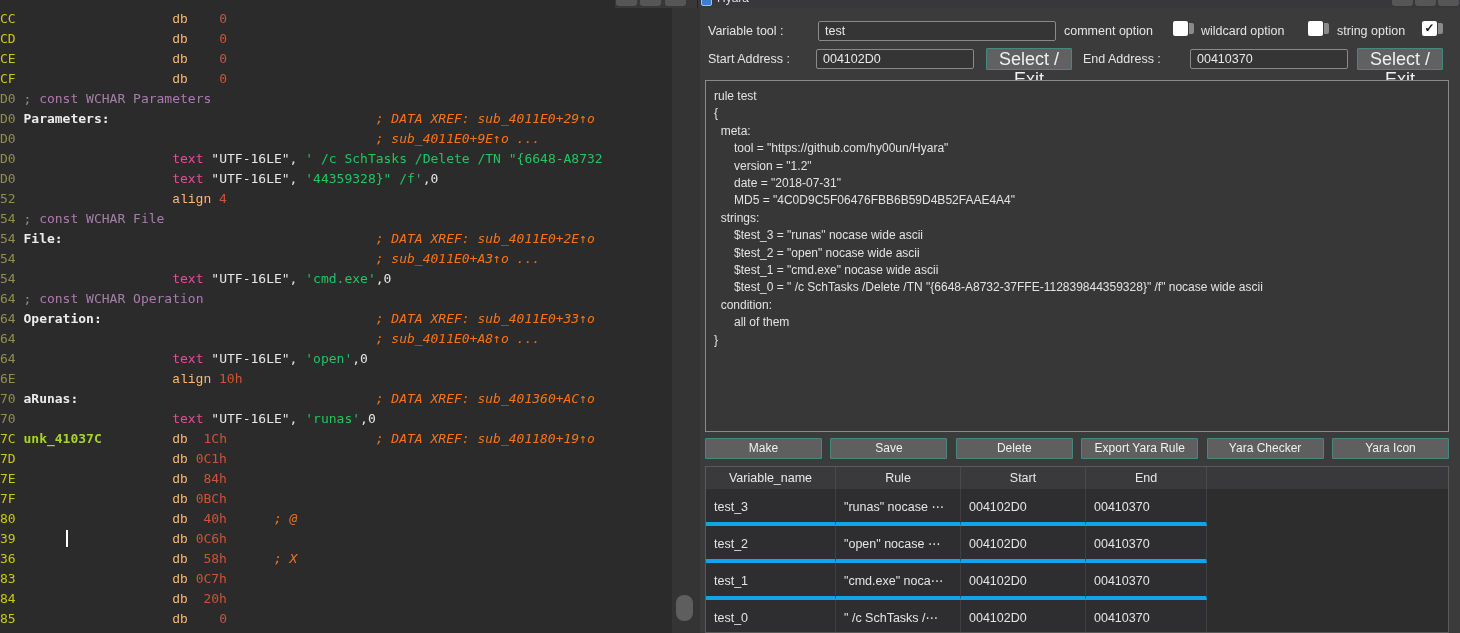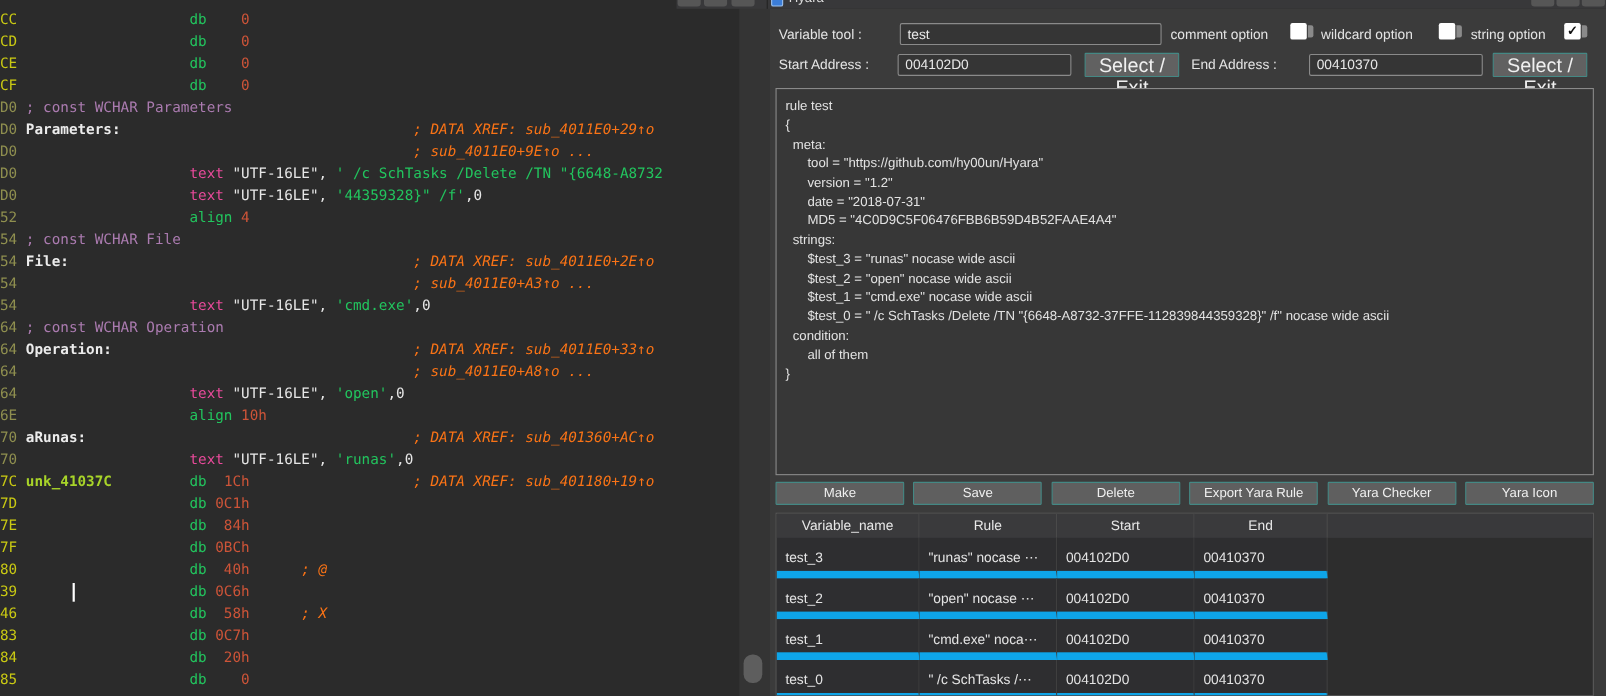--- a/index.html
+++ b/index.html
@@ -14,21 +14,21 @@
               font-size:13px; line-height:20px; height:20px; color:#d9d9d9; }
   .c-ay  { color:#c9c913; }
   .c-ao  { color:#8f8f4f; }
   .c-lbl { color:#ececec; font-weight:bold; }
   .c-unk { color:#a8d429; font-weight:bold; }
   .c-cp  { color:#ab7bb0; }
   .c-cg  { color:#f97316;font-style:italic; }
   .c-kw  { color:#e84a9a; }
   .c-str { color:#22c55e; }
   .c-wh  { color:#e6e6e6; }
-  .c-mn  { color:#22c55e; }
+  .c-mn  { color:#fdba74;font-family:Liberation Mono, monospace; }
   .c-num { color:#cd5438; }
   #text-cursor { position:absolute; left:66px; top:530px; width:2px; height:17px;
                  background:#ffffff; }
 
   
   #ida-scrollbar { position:absolute; left:672px; top:0; width:28px; height:633px;
                    background:#343434; }
   #ida-scroll-thumb { position:absolute; left:4px; top:595px; width:17px; height:26px;
                       border-radius:8px; background:#5e5e5e; }
 
@@ -70,21 +70,21 @@
 
   #yara-table { position:absolute; left:5px; top:458px; width:744px; height:167px;
                 background:#2d2d2d; border:1px solid #5a5a5a; overflow:hidden; }
   #yt-header { position:absolute; left:0; top:0; width:744px; height:22px;
                background:#39393b; }
   .th { position:absolute; top:0; height:22px; border-right:1px solid #4a4a4a;
         text-align:center; line-height:22px; font-size:12.5px; color:#e8e8e8;
         background:#3a3a3c; }
   .tr { position:absolute; left:0; width:501px; height:37px; }
   .td { position:absolute; top:0; height:37px; border-right:1px solid #3f3f3f;
-        border-bottom:7px solid #0ea5e9; line-height:36px; font-size:12.5px;
+        border-bottom:4px solid #0ea5e9; line-height:36px; font-size:12.5px;
         color:#e4e4e4; padding-left:8px; white-space:nowrap; overflow:hidden;
         background:#2e2e30; }
 </style>
 </head>
 <body>
 
 <div id="stage">
 
   <div id="ida-pane">
       <div class="asm-line"><span class="c-ay">CC</span>                    <span class="c-mn">db</span>    <span class="c-num">0</span></div>
@@ -107,21 +107,21 @@
       <div class="asm-line"><span class="c-ao">64</span>                    <span class="c-kw">text</span><span class="c-wh"> "UTF-16LE", </span><span class="c-str">'open'</span><span class="c-wh">,0</span></div>
       <div class="asm-line"><span class="c-ao">6E</span>                    <span class="c-mn">align</span> <span class="c-num">10h</span></div>
       <div class="asm-line"><span class="c-ao">70</span> <span class="c-lbl">aRunas:</span>                                      <span class="c-cg">; DATA XREF: sub_401360+AC↑o</span></div>
       <div class="asm-line"><span class="c-ao">70</span>                    <span class="c-kw">text</span><span class="c-wh"> "UTF-16LE", </span><span class="c-str">'runas'</span><span class="c-wh">,0</span></div>
       <div class="asm-line"><span class="c-ay">7C</span> <span class="c-unk">unk_41037C</span>         <span class="c-mn">db</span>  <span class="c-num">1Ch</span>                   <span class="c-cg">; DATA XREF: sub_401180+19↑o</span></div>
       <div class="asm-line"><span class="c-ay">7D</span>                    <span class="c-mn">db</span> <span class="c-num">0C1h</span></div>
       <div class="asm-line"><span class="c-ay">7E</span>                    <span class="c-mn">db</span>  <span class="c-num">84h</span></div>
       <div class="asm-line"><span class="c-ay">7F</span>                    <span class="c-mn">db</span> <span class="c-num">0BCh</span></div>
       <div class="asm-line"><span class="c-ay">80</span>                    <span class="c-mn">db</span>  <span class="c-num">40h</span>      <span class="c-cg">; @</span></div>
       <div class="asm-line"><span class="c-ay">39</span>                    <span class="c-mn">db</span> <span class="c-num">0C6h</span></div>
-      <div class="asm-line"><span class="c-ay">46</span>                    <span class="c-mn">db</span>  <span class="c-num">58h</span>      <span class="c-cg">; X</span></div>
+      <div class="asm-line"><span class="c-ay">36</span>                    <span class="c-mn">db</span>  <span class="c-num">58h</span>      <span class="c-cg">; X</span></div>
       <div class="asm-line"><span class="c-ay">83</span>                    <span class="c-mn">db</span> <span class="c-num">0C7h</span></div>
       <div class="asm-line"><span class="c-ay">84</span>                    <span class="c-mn">db</span>  <span class="c-num">20h</span></div>
       <div class="asm-line"><span class="c-ay">85</span>                    <span class="c-mn">db</span>    <span class="c-num">0</span></div>
     </div>
   <div id="text-cursor"></div>
 
   <div id="ida-scrollbar">
     <div id="ida-scroll-thumb"></div>
   </div>
 

